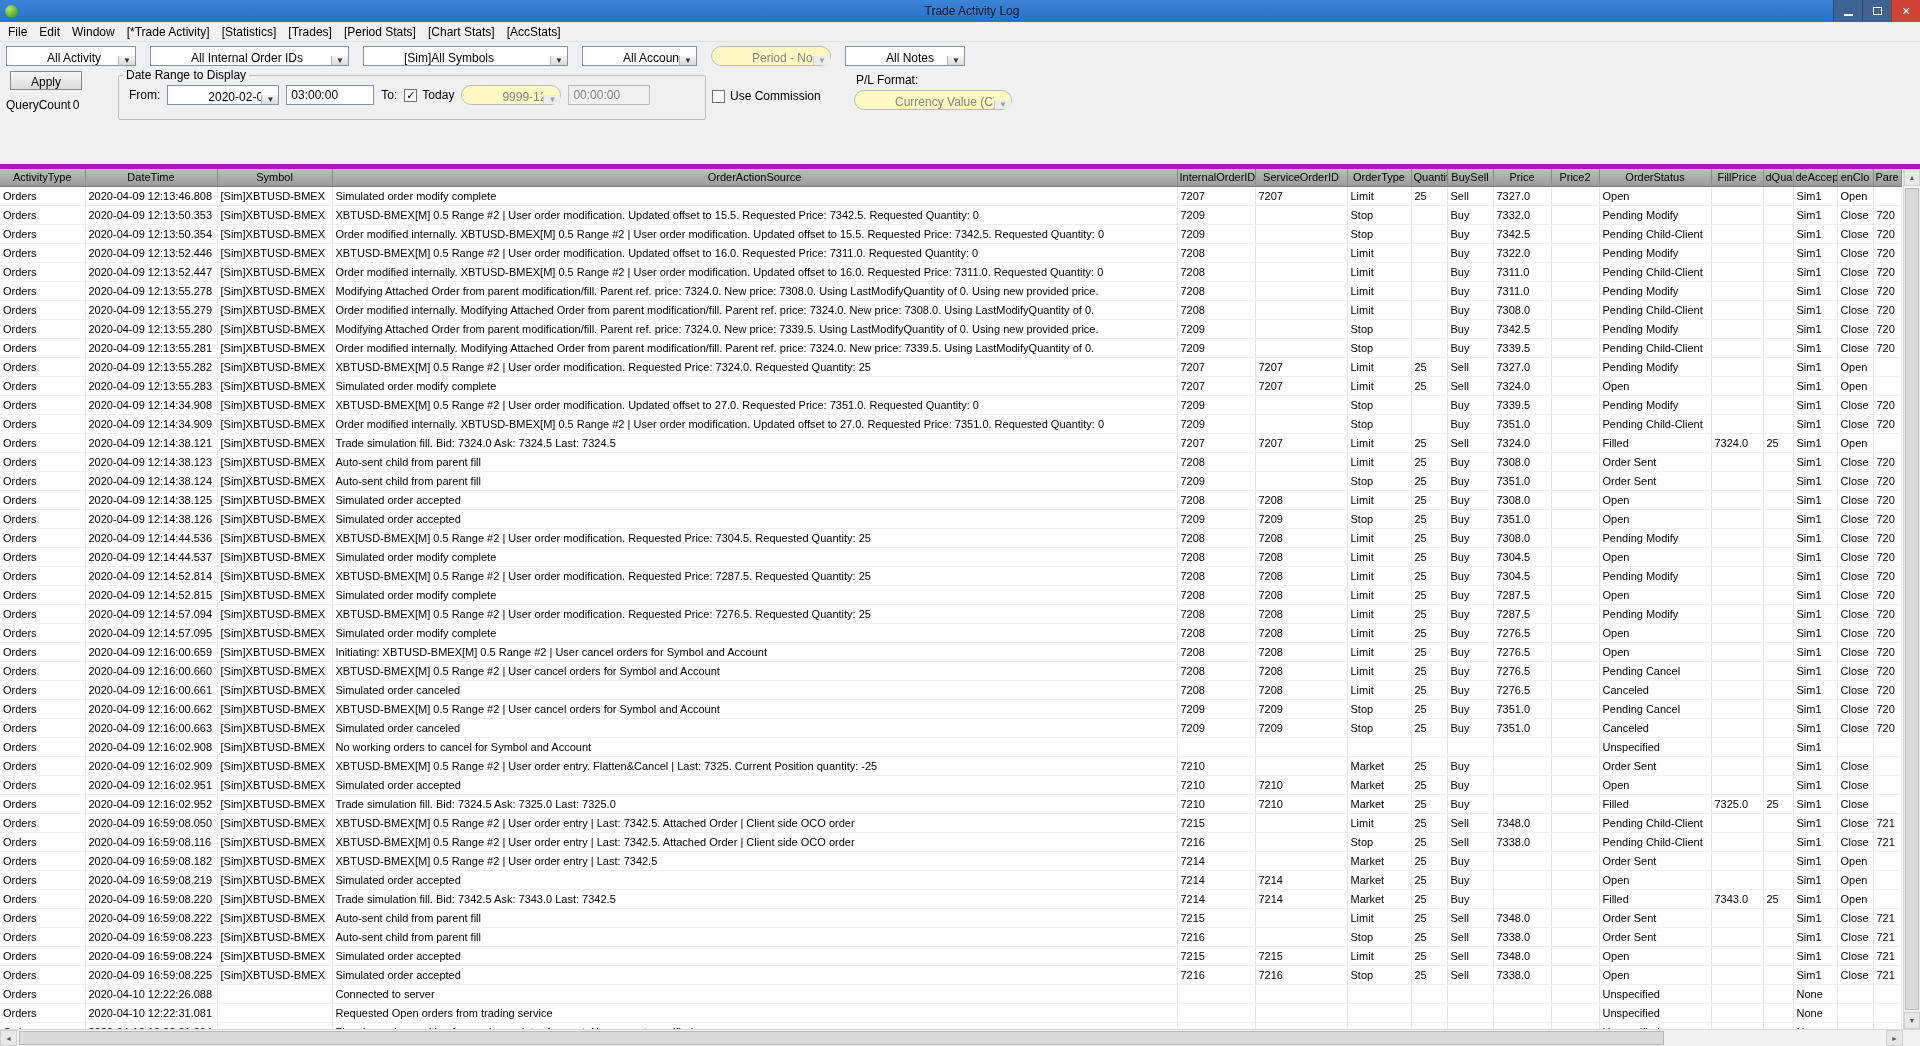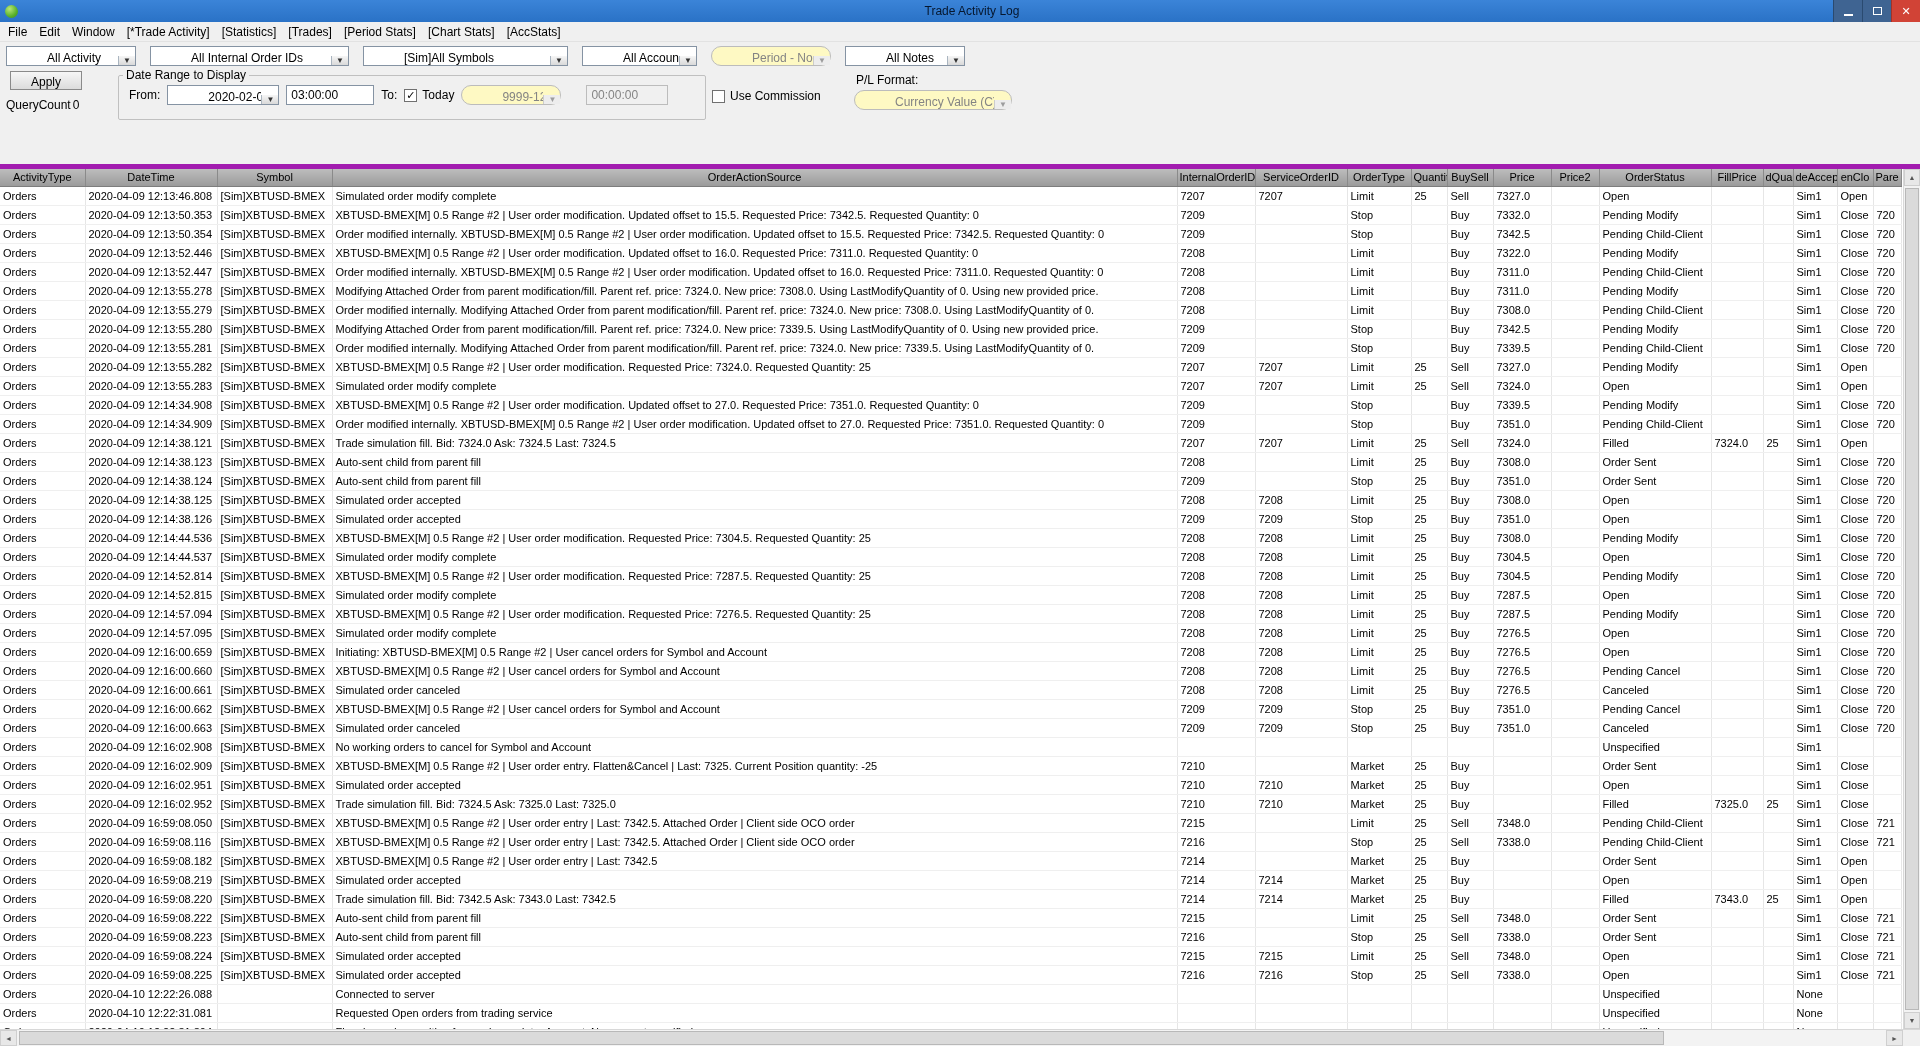--- a/index.html
+++ b/index.html
@@ -24,21 +24,21 @@
 
   
   .filterrow { flex:0 0 27px; display:flex; align-items:center; gap:14px; padding-left:6px; }
   .combo { height:20px; background:#fff; border:1px solid #8593a3; display:flex; align-items:flex-end;padding-left:36px; }
   .combo-text { flex:1; padding:2px 4px 0 4px; font-size:12px; white-space:nowrap; overflow:hidden; }
   .combo-btn { width:17px; background:linear-gradient(#f6f6f6,#d9d9d9); border-left:1px solid #aab5c0; display:flex; align-items:center; justify-content:center; font-size:8px; color:#333; }
   .combo.disabled { background:#fef9c3; border-color:#bcbcbc;border-radius:10px; }
   .combo.disabled .combo-text { color:#848484; }
   .combo.disabled .combo-btn { background:#ededed; color:#9d9d9d; border-left-color:#cccccc; }
   .edit { height:20px; background:#fff; border:1px solid #8593a3; padding:2px 4px 0 4px; font-size:12px; white-space:nowrap; overflow:hidden; }
-  .edit.disabled { background:#f0f0f0; color:#848484; border-color:#bcbcbc;margin-left:18px; }
+  .edit.disabled { background:#f0f0f0; color:#848484; border-color:#bcbcbc; }
 
   
   .controlrow { flex:0 0 59px; position:relative; }
   .btn { position:absolute; left:10px; top:2px; width:72px; height:19px; background:linear-gradient(#f6f6f6,#dcdcdc); border:1px solid #8a8a8a; font-size:12px; font-family:"Liberation Sans",sans-serif; text-align:center; padding-top:2px; }
   .qc { position:absolute; left:6px; top:29px; display:flex; gap:2px; }
   fieldset.daterange { position:absolute; left:118px; top:-1px; width:588px; height:52px; border:1px solid #c0c0c0; border-radius:2px; padding:0; }
   fieldset.daterange legend { font-size:12px; margin-left:4px; padding:0 3px; }
   .dr-inner { display:flex; align-items:center; gap:7px; padding:3px 0 0 10px; }
   .lbl { white-space:nowrap; }
   .chk { width:13px; height:13px; background:#fff; border:1px solid #707070; display:inline-flex; align-items:center; justify-content:center; font-size:11px; line-height:11px; flex:0 0 auto; }

